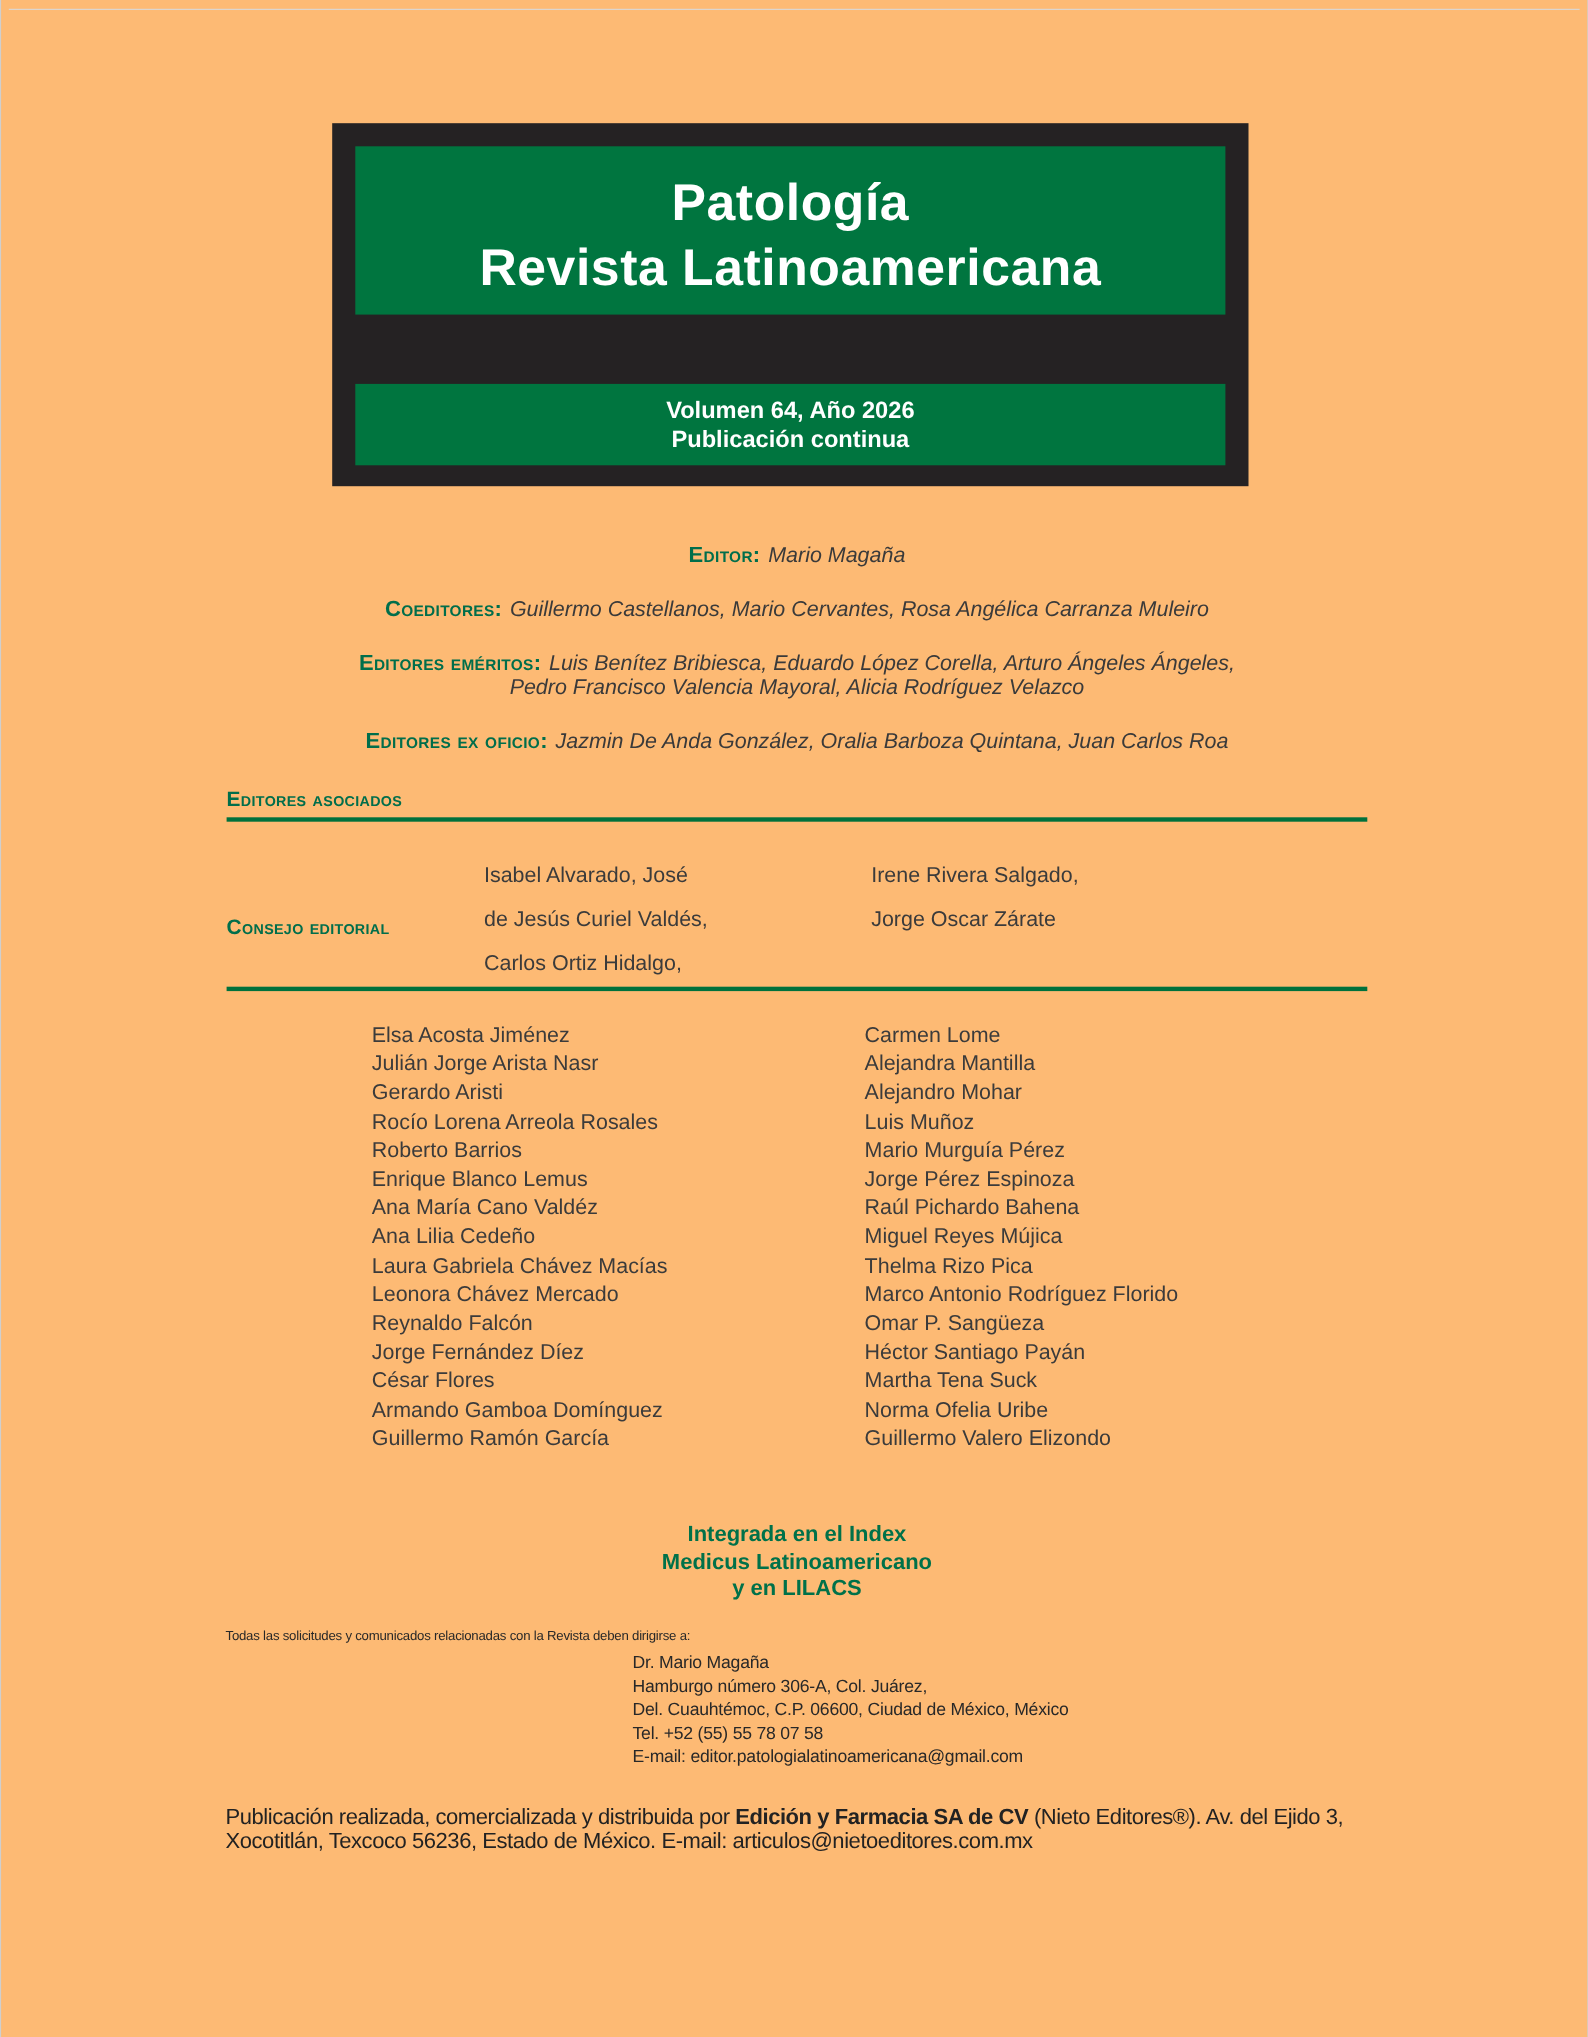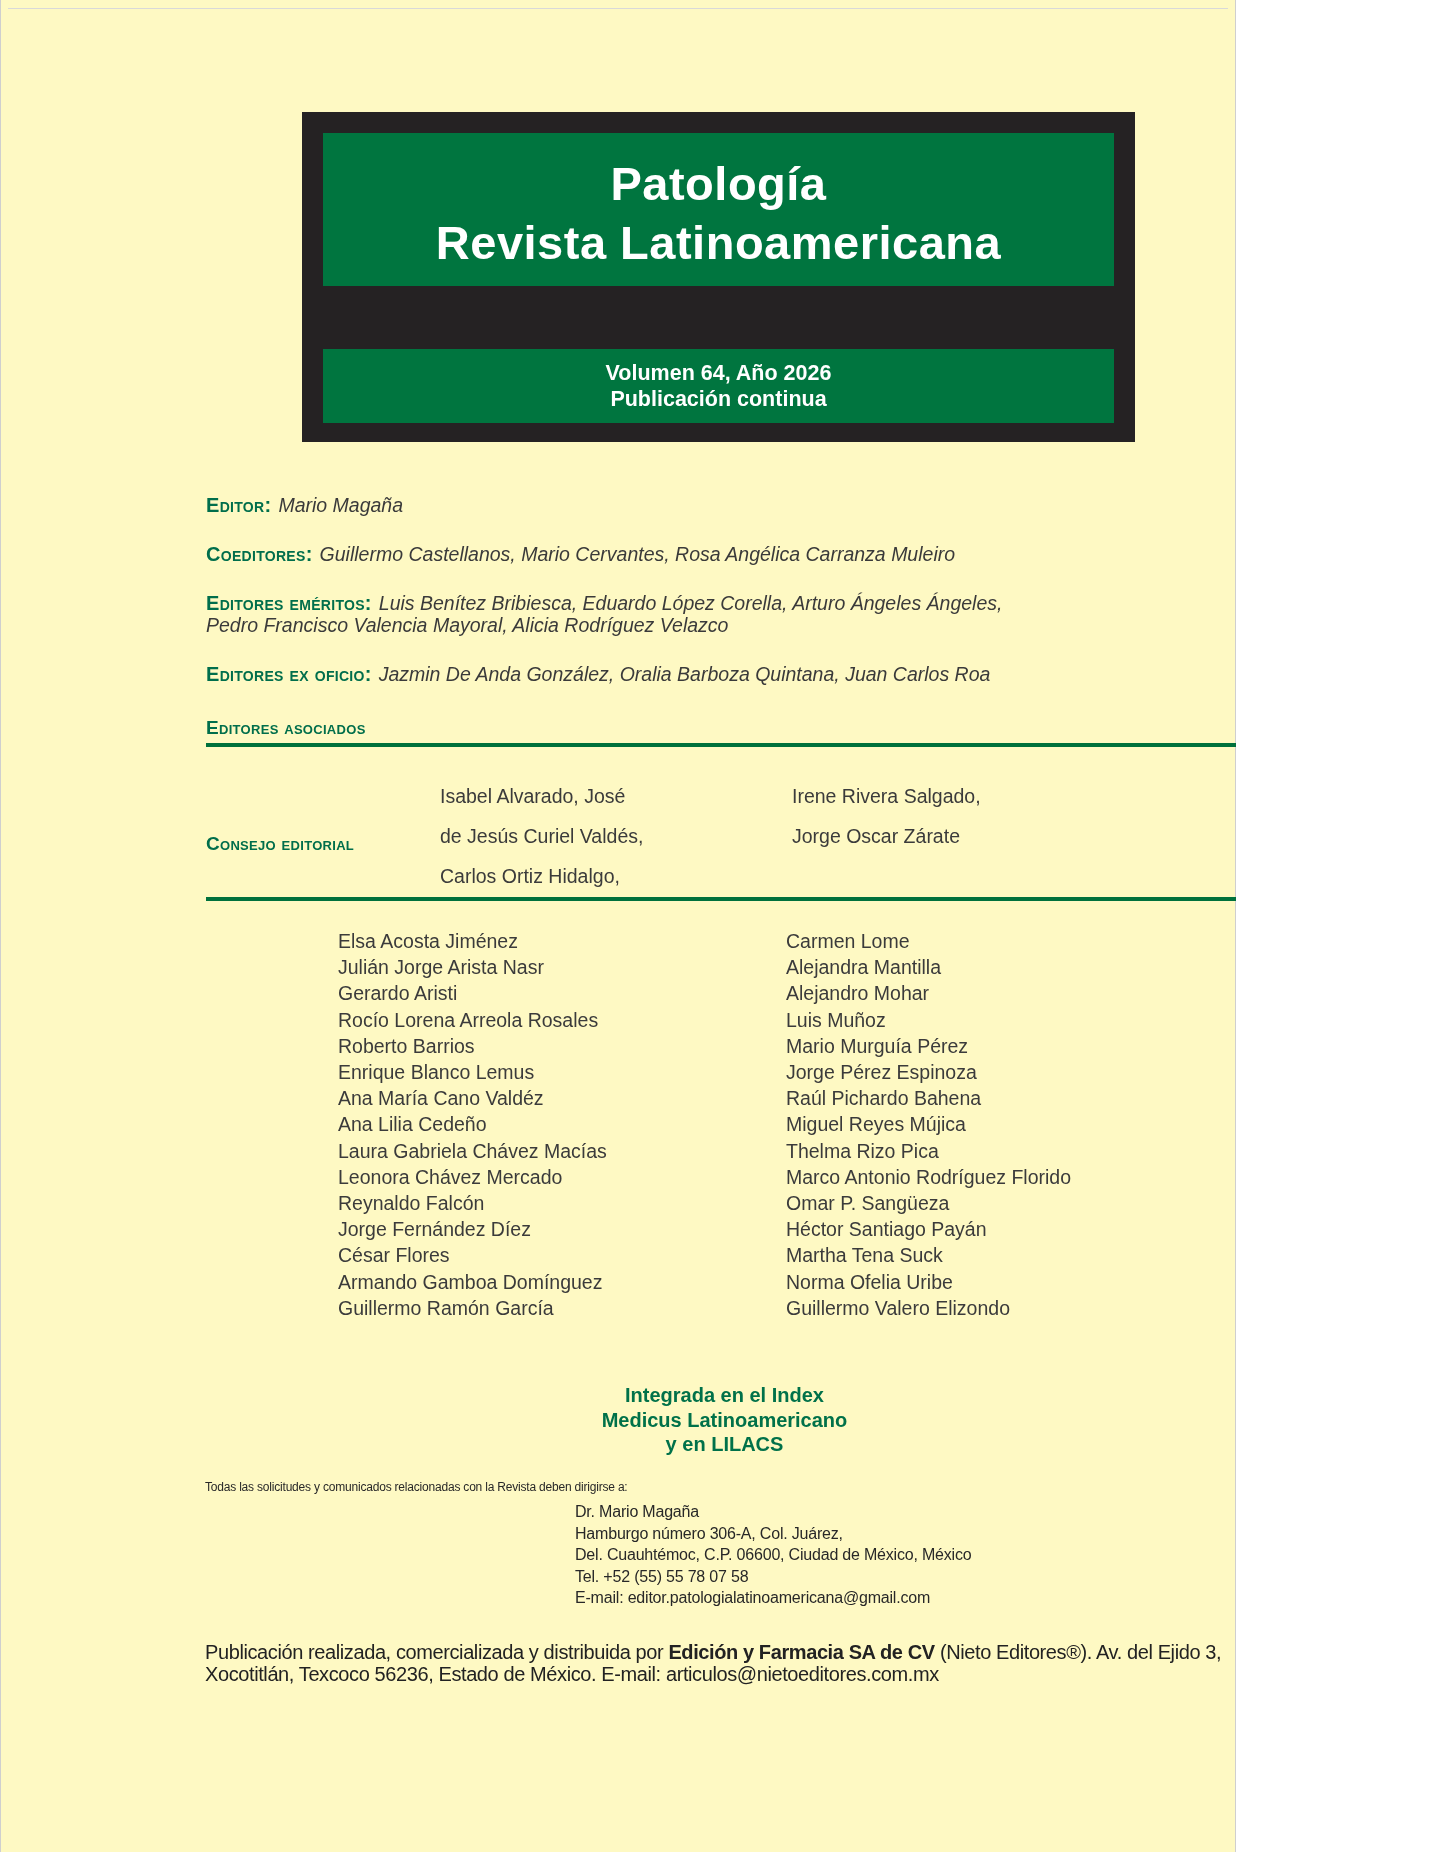--- a/index.html
+++ b/index.html
@@ -1,37 +1,37 @@
 <!DOCTYPE html>
 <html><head>
 <meta charset="utf-8">
 <style>
   html,body { margin:0; padding:0; background:#ffffff; }
   .page {
-    position:relative; width:1236px; height:1852px; background:#fef9c3;
+    position:relative; width:1444px; height:1852px; background:#fdba74;
     font-family:"Liberation Sans", sans-serif; overflow:hidden;
   }
   
   .edge-top   { position:absolute; top:8px; left:8px; right:8px; height:1px; background:#d9d9d9; }
   .edge-left  { position:absolute; top:0; left:0; width:1px; height:100%; background:#cfcfcf; }
   .edge-right { position:absolute; top:0; right:0; width:1px; height:100%; background:#cfcfcf; }
 
   
   .header-block { position:absolute; left:302px; top:112px; width:833px; height:330px; background:#252223; }
   .banner {
     position:absolute; left:21px; width:791px; background:#00753F; color:#ffffff;
     display:flex; flex-direction:column; align-items:center; justify-content:center; text-align:center;
   }
   .banner-title  { top:21px;  height:153px; padding-top:6px; box-sizing:border-box; }
   .title-line    { font-size:47px; font-weight:bold; line-height:59px; letter-spacing:0.5px; }
   .banner-volume { top:237px; height:74px; }
   .volume-line   { font-size:21.5px; font-weight:bold; line-height:26px; }
 
   
-  .ed-line { position:absolute; left:206px; width:1037px; font-size:19.5px; color:#3a3a3a; white-space:nowrap; }
+  .ed-line { position:absolute; left:206px; width:1037px; text-align:center; font-size:19.5px; color:#3a3a3a; white-space:nowrap; }
   .ed-label { font-variant:small-caps; font-weight:bold; font-style:normal; color:#006E4B; font-size:20px; letter-spacing:0.3px; margin-right:7px; }
   .ed-names { font-style:italic; }
   .l1  { top:494px; }
   .l2  { top:543px; }
   .l3a { top:592px; }
   .l3b { top:614px; }
   .l4  { top:663px; }
 
   
   .section-heading { position:absolute; left:206px; font-variant:small-caps; font-weight:bold; color:#006E4B; font-size:19px; letter-spacing:0.3px; }

